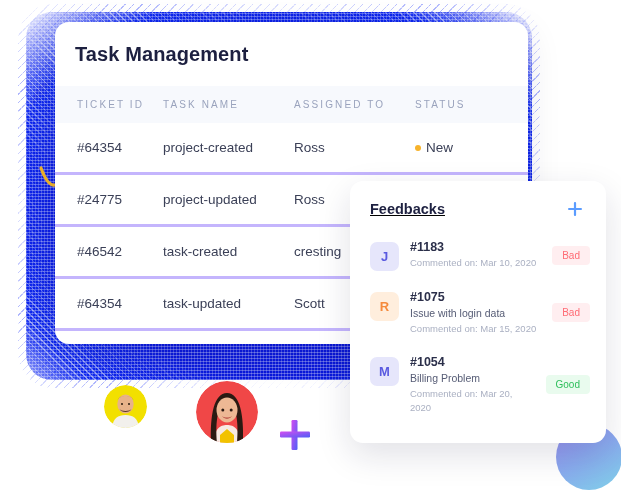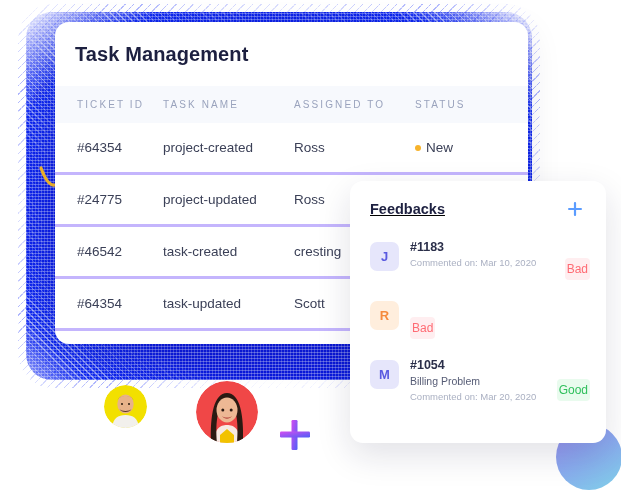--- a/index.html
+++ b/index.html
@@ -116,22 +116,22 @@
     width: 29px; height: 29px; border-radius: 7px; flex: 0 0 auto;
     display: flex; align-items: center; justify-content: center;
     font-size: 13px; font-weight: 700; margin-top: 3px;
   }
   .fb-body { flex: 1 1 auto; min-width: 0; }
   .fb-id { font-size: 12.5px; font-weight: 700; color: #2b2f4a; line-height: 1.35; }
   .fb-text { font-size: 10.5px; color: #565c75; line-height: 1.5; }
   .fb-date { font-size: 9.5px; color: #aab0c2; line-height: 1.5; }
   .fb-badge {
     flex: 0 0 auto; align-self: center;
-    font-size: 12px; font-weight: 400;
-    padding: 4px 2px; border-radius: 4px; margin-top: 19px;
+    font-size: 10px; font-weight: 400;
+    padding: 4px 10px; border-radius: 4px;
   }
   .badge-bad  { color: #ff6b74; background: #ffeef0; }
   .badge-good { color: #2fbf5c; background: #e9fbee; }
 
   
   .avatar-photo { position: absolute; border-radius: 50%; overflow: hidden; z-index: 6; }
   #avatar-male   { left: 104px; top: 385px; width: 43px; height: 43px; }
   #avatar-female { left: 196px; top: 381px; width: 62px; height: 62px; }
 </style>
 </head>
@@ -230,20 +230,25 @@
         <div class="fb-avatar" style="background:#e6e6fb;color:#5a5ae0">J</div>
         <div class="fb-body">
           <div class="fb-id">#1183</div>
           <div class="fb-date">Commented on: Mar 10, 2020</div>
         </div>
         <div class="fb-badge badge-bad">Bad</div>
       </div>
 
       <div class="feedback-item">
         <div class="fb-avatar" style="background:#ffeedd;color:#f58a3c">R</div>
+        <div class="fb-body">
+          <div class="fb-id">#1075</div>
+          <div class="fb-text">Issue with login data</div>
+          <div class="fb-date">Commented on: Mar 15, 2020</div>
+        </div>
         <div class="fb-badge badge-bad">Bad</div>
       </div>
 
       <div class="feedback-item">
         <div class="fb-avatar" style="background:#e6e6fb;color:#5a5ae0">M</div>
         <div class="fb-body">
           <div class="fb-id">#1054</div>
           <div class="fb-text">Billing Problem</div>
           <div class="fb-date">Commented on: Mar 20, 2020</div>
         </div>

